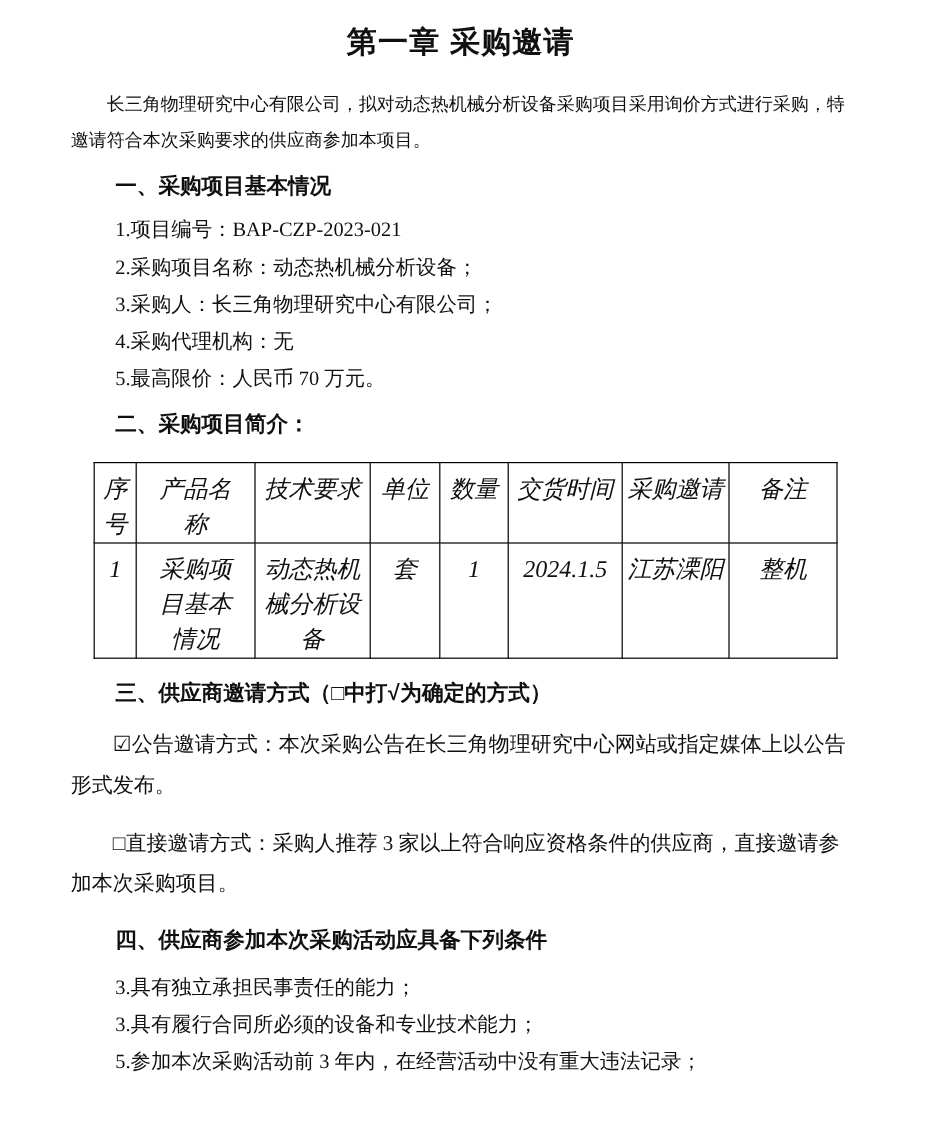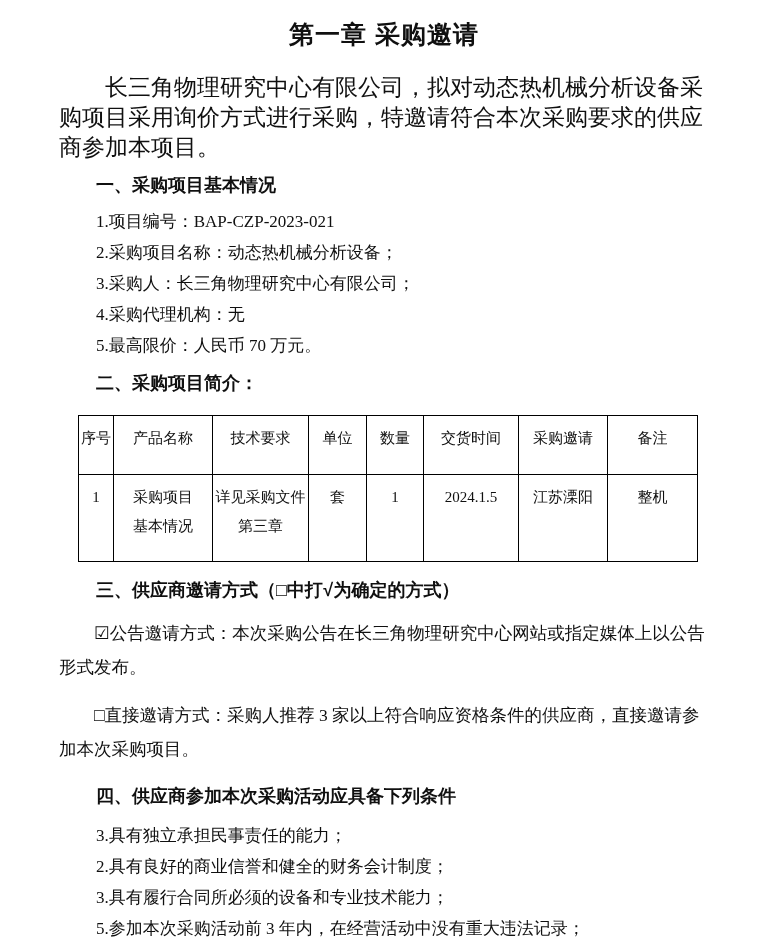--- a/index.html
+++ b/index.html
@@ -19,21 +19,21 @@
   }
   .doc-title {
     font-family: "Liberation Sans", "DejaVu Sans", sans-serif;
     font-size: 25px;
     font-weight: 700;
     text-align: center;
     letter-spacing: 1px;
     margin: 8px 0 22px 0;
   }
   .para {
-    font-size: 23px;
+    font-size: 15px;
     line-height: 30px;
     text-indent: 2em;
     margin: 0 0 8px 0;
   }
   .sec-heading {
     font-family: "Liberation Sans", "DejaVu Sans", sans-serif;
     font-size: 18px;
     font-weight: 700;
     margin: 10px 0 9px 0;
     padding-left: 37px;
@@ -47,21 +47,22 @@
     line-height: 31px;
     margin: 0;
     padding-left: 37px;
   }
 
   table.spec-table {
     border-collapse: collapse;
     table-layout: fixed;
     width: 619px;
     margin: 20px 0 12px 19px;
-    font-size: 15px;
+    font-size: 20px;
+    font-style: italic;
   }
   table.spec-table th,
   table.spec-table td {
     border: 1px solid #000;
     font-weight: 400;
     text-align: center;
     vertical-align: top;
     padding: 8px 2px 0 2px;
     line-height: 29px;
     word-break: break-all;
@@ -121,38 +122,37 @@
         <th>数量</th>
         <th>交货时间</th>
         <th>采购邀请</th>
         <th>备注</th>
       </tr>
     </thead>
     <tbody>
       <tr>
         <td>1</td>
         <td>采购项目基本情况</td>
-        <td>详见采购文件第三章</td>
+        <td>动态热机械分析设备</td>
         <td>套</td>
         <td>1</td>
         <td>2024.1.5</td>
         <td>江苏溧阳</td>
         <td>整机</td>
       </tr>
     </tbody>
   </table>
 
   <h2 class="sec-heading sec3-heading"><span>三、供应商邀请方式</span><span class="note">（□中打√为确定的方式）</span></h2>
 
   <p class="option"><span class="checkbox">☑</span><span>公告邀请方式：本次采购公告在长三角物理研究中心网站或指定媒体上以公告形式发布。</span></p>
 
   <p class="option"><span class="checkbox">□</span><span>直接邀请方式：采购人推荐 3 家以上符合响应资格条件的供应商，直接邀请参加本次采购项目。</span></p>
 
   <h2 class="sec-heading sec4-heading">四、供应商参加本次采购活动应具备下列条件</h2>
   <div class="num-list">
     <p>3.具有独立承担民事责任的能力；</p>
-    <p>2.具有良好的商业信誉和健全的财务会计制度；</p>
     <p>3.具有履行合同所必须的设备和专业技术能力；</p>
     <p>5.参加本次采购活动前 3 年内，在经营活动中没有重大违法记录；</p>
 
   </div>
 
 </div>
 
 </body></html>

